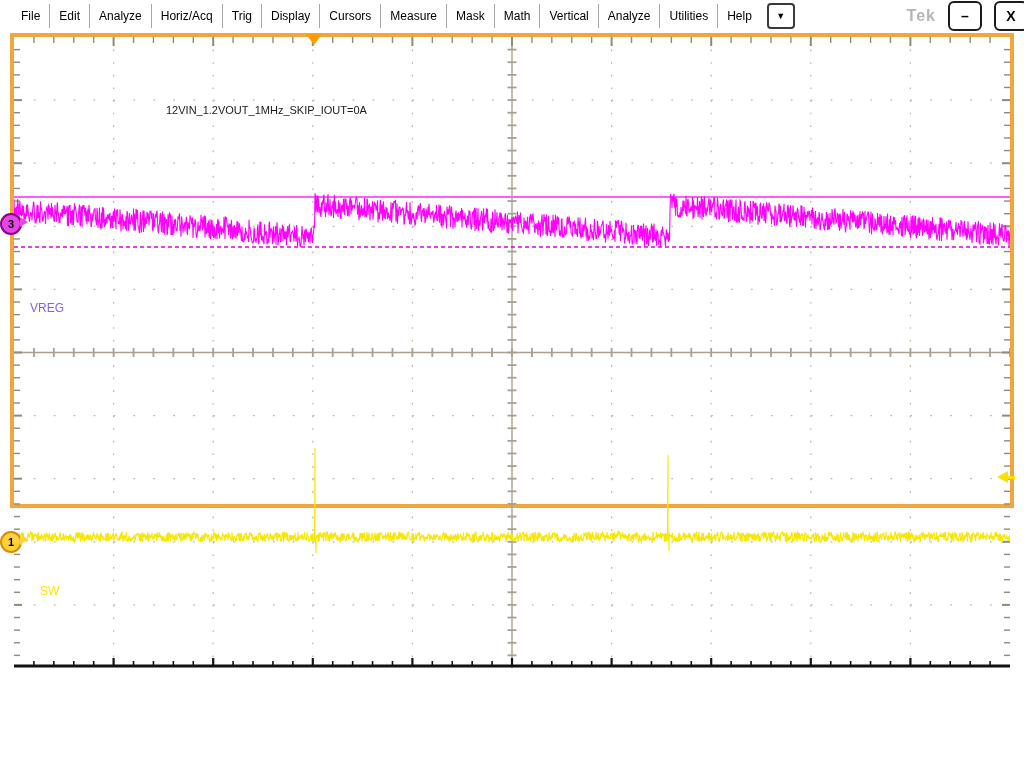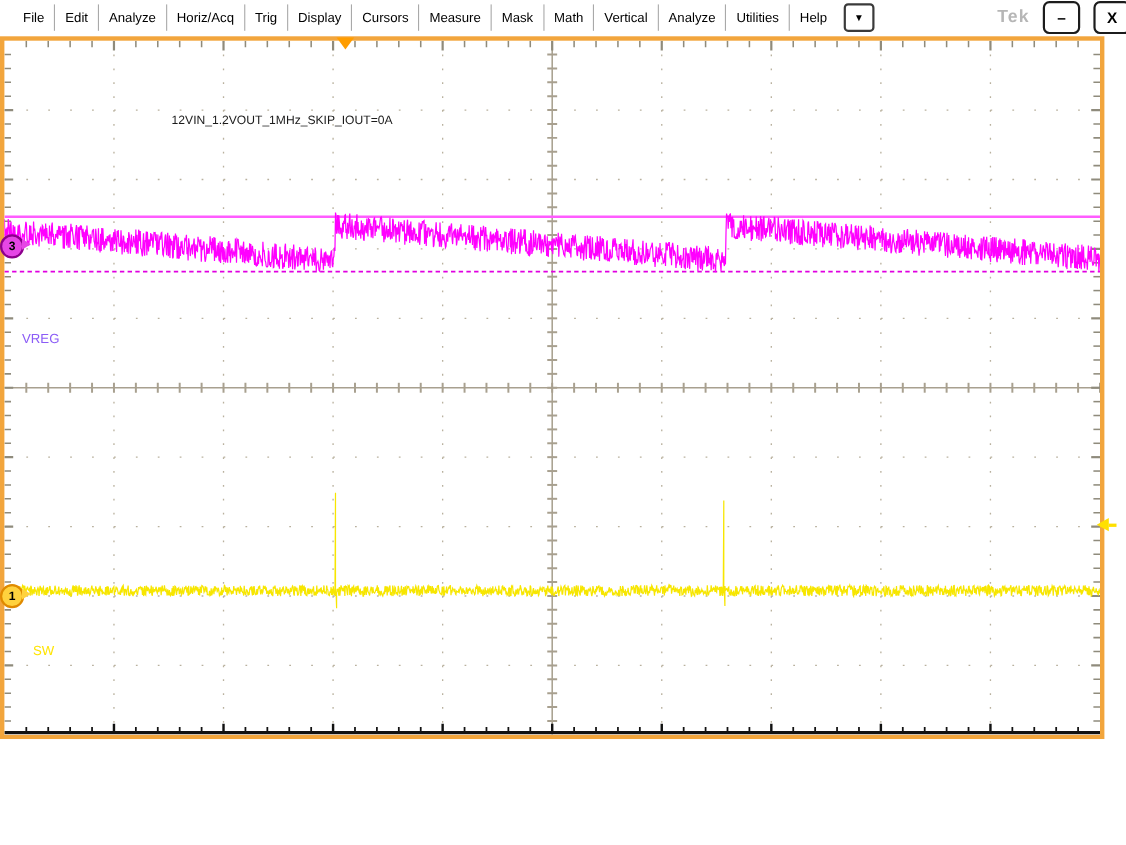--- a/index.html
+++ b/index.html
@@ -12,21 +12,21 @@
   .mitem{font-size:12px;color:#000;padding:0 9px;white-space:nowrap;cursor:default;}
   .msep{width:1px;height:24px;background:#a9a9a9;}
   #dropdown-btn{margin-left:6px;width:24px;height:22px;border:2px solid #3a3a3a;border-radius:4px;
            display:flex;align-items:center;justify-content:center;font-size:9px;background:#fff;}
   #winzone{margin-left:auto;display:flex;align-items:center;gap:12px;padding-right:8px;}
   #tek-logo{color:#b6b6b6;font-weight:bold;font-size:16px;letter-spacing:1px;}
   .winbtn{width:30px;height:26px;border:2px solid #1c1c1c;border-radius:6px;background:#fff;
           display:flex;align-items:center;justify-content:center;font-weight:bold;font-size:14px;color:#000;}
 
   
-  #graticule{position:absolute;left:0;top:33px;width:1004px;height:639px;box-sizing:border-box;
+  #graticule{position:absolute;left:10px;top:33px;width:1004px;height:475px;box-sizing:border-box;
              border:4px solid #f2a53c;background:#fff;}
   #wave-svg{position:absolute;left:0;top:0;}
   #annotation{position:absolute;left:152px;top:67px;font-size:11px;color:#1b1b1b;}
   #vreg-label{position:absolute;left:16px;top:264px;font-size:12px;font-weight:normal;color:#8b5cf6;}
   #sw-label{position:absolute;left:26px;top:547px;font-size:12px;font-weight:normal;color:#ffe400;}
 
   .chbadge{position:absolute;width:18px;height:18px;border-radius:50%;z-index:5;
            display:flex;align-items:center;justify-content:center;
            font-size:11px;font-weight:bold;color:#000;}
   #badge3{left:0;top:213px;background:#e646e6;border:2px solid #8c008c;}

